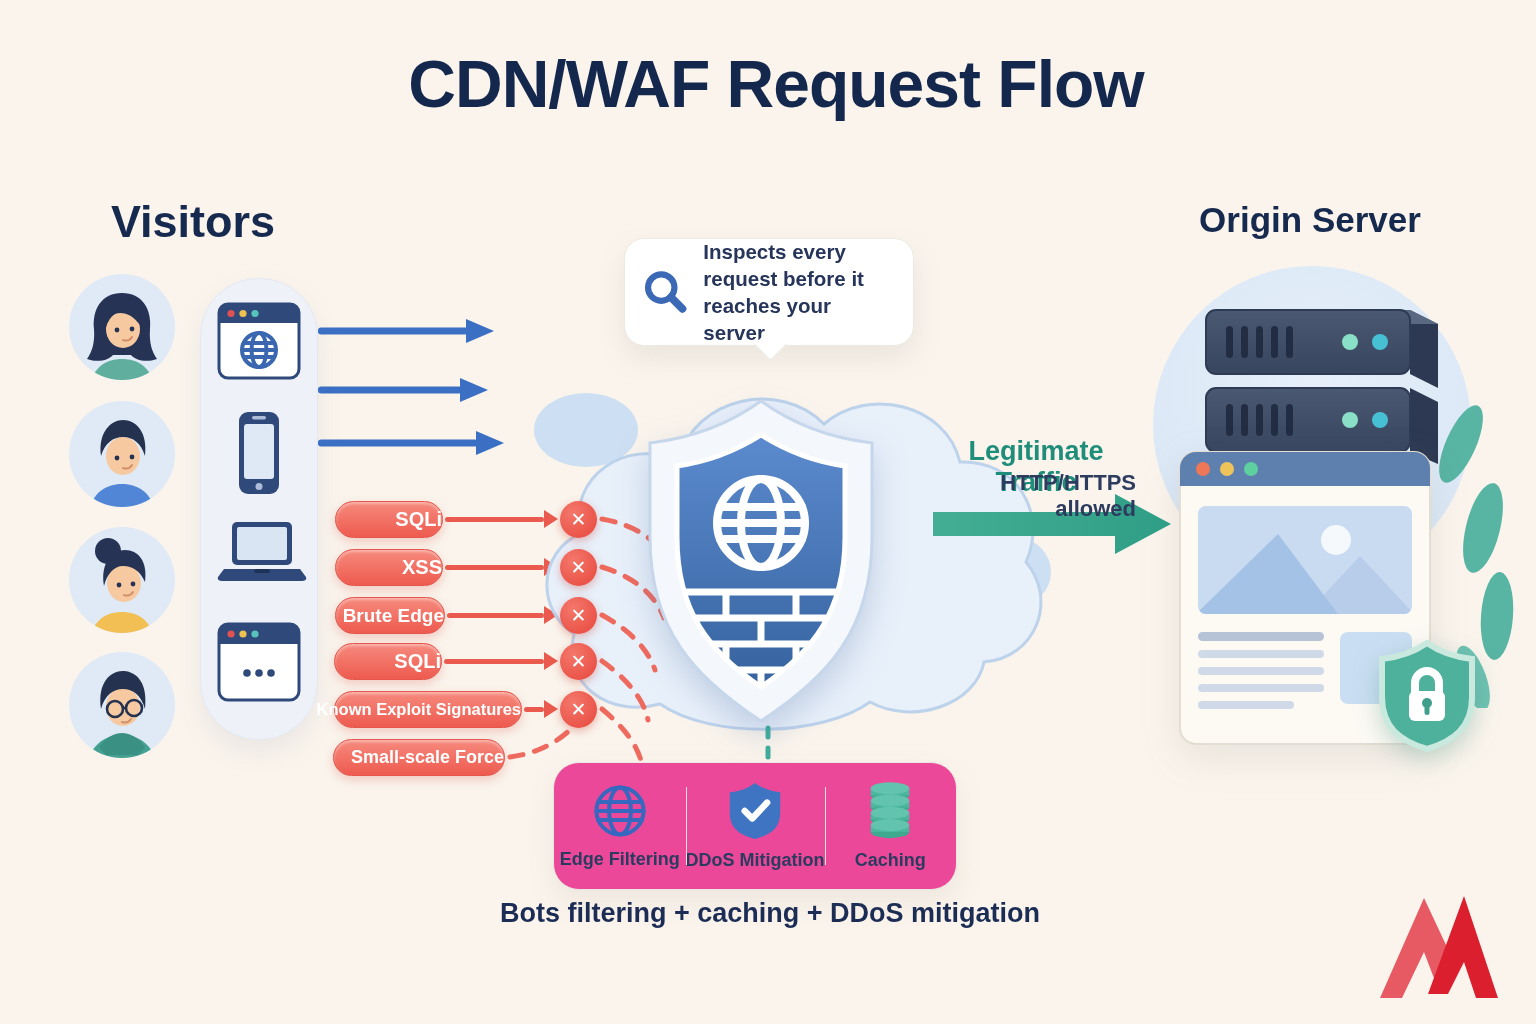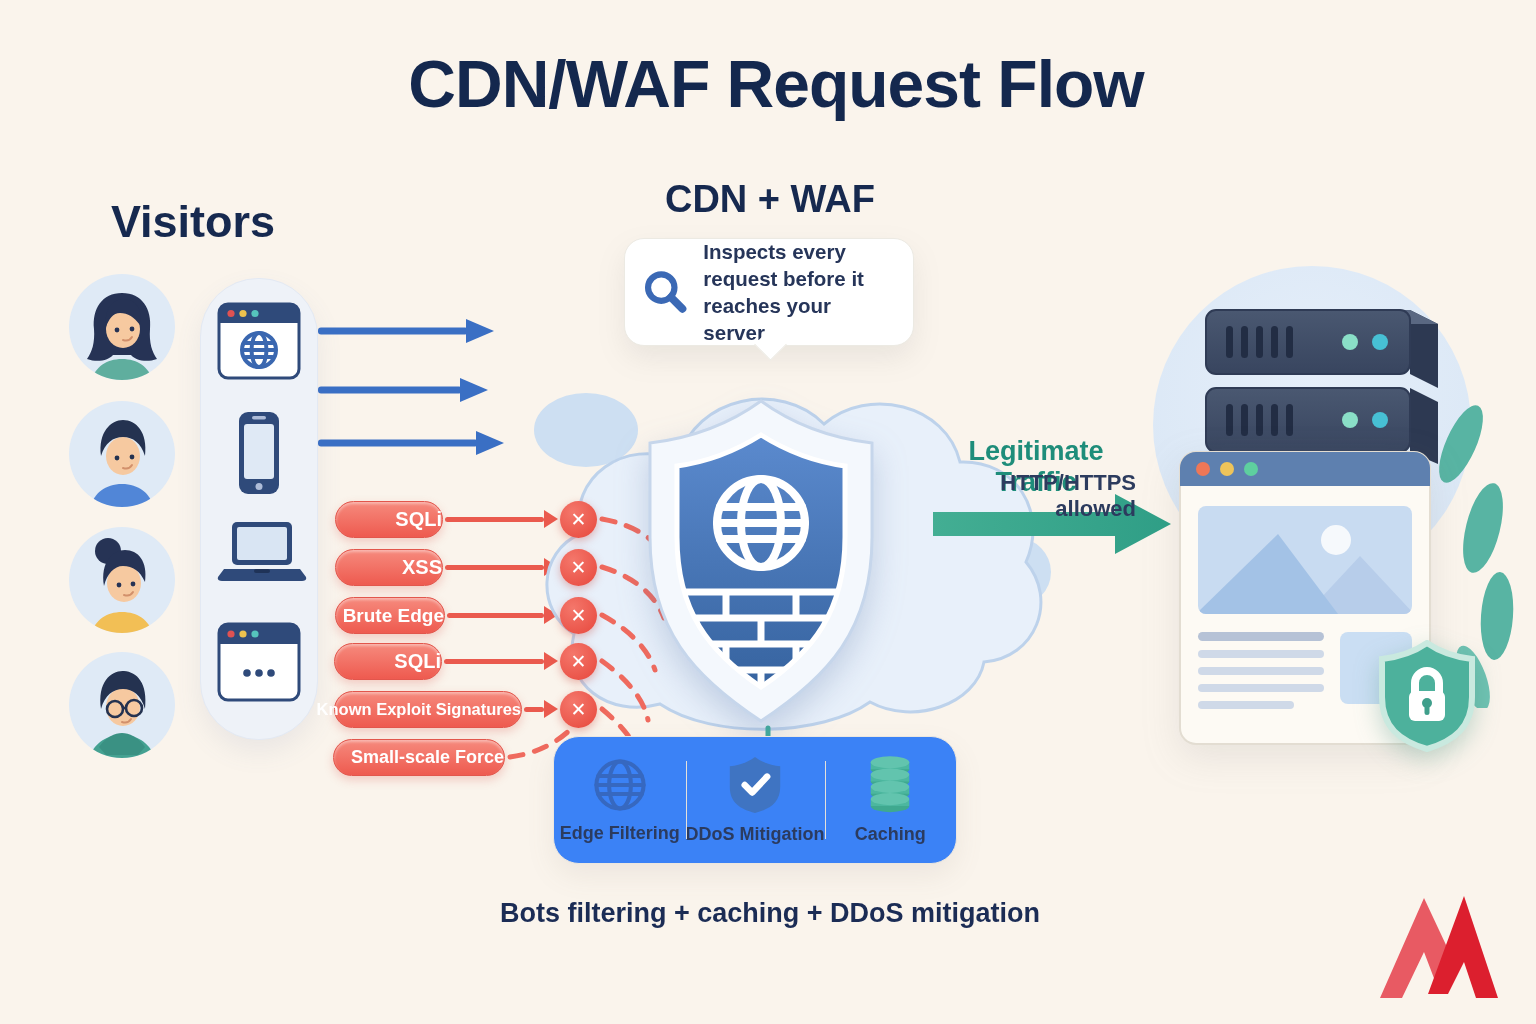--- a/index.html
+++ b/index.html
@@ -64,21 +64,21 @@
 
   .lt-label { left:936px; top:436px; width:200px; text-align:center; font-size:27px; font-weight:800; color:#1e8d7a; z-index:7;}
   .lt-sub   { left:936px; top:470px; width:200px; text-align:right; font-size:22px; font-weight:600; color:#2c3b5e; z-index:7;}
 
   .origin-circle {
     left:1153px; top:266px; width:318px; height:318px; border-radius:50%;
     background:radial-gradient(circle at 50% 38%, #e6effa, #d7e5f4);
   }
 
   .feature-card {
-    left:553px; top:736px; width:404px; height:128px; background:#3b82f6;
+    left:553px; top:762px; width:404px; height:128px; background:#ec4899;
     border:1px solid #ece7df; border-radius:26px; z-index:7;
     box-shadow:0 12px 28px rgba(130,120,110,.10);
     display:flex;
   }
   .feature { flex:1; display:flex; flex-direction:column; align-items:center; justify-content:center; gap:9px; position:relative; }
   .feature + .feature::before {
     content:""; position:absolute; left:0; top:24px; bottom:24px; width:1px; background:#e5e1da;
   }
   .feature-label { font-size:18px; font-weight:600; color:#2b3b5f; white-space:nowrap; }
 
@@ -86,21 +86,21 @@
 
   .z1{z-index:1}.z2{z-index:2}.z3{z-index:3}.z4{z-index:4}.z5{z-index:5}
 </style>
 </head>
 <body>
 
 <div class="stage">
 
   <div class="abs title">CDN/WAF Request Flow</div>
   <div class="abs heading h-visitors">Visitors</div>
-  <div class="abs heading h-cdn">CDN + WAF</div>
+  <div class="abs heading h-origin">Origin Server</div>
 
   <svg class="abs avatar" style="top:273px" viewBox="0 0 108 108">
     <defs>
         <clipPath id="ac1">
           <circle cx="54" cy="54" r="53"></circle>
         </clipPath>
       </defs>
     <circle cx="54" cy="54" r="53" fill="#dfeaf6"></circle>
     <g clip-path="url(#ac1)">
       <path d="M54 20 C34 20 24 36 26 56 C27 70 24 79 19 86 C30 90 41 87 45 82 L63 82 C67 87 78 90 89 86 C84 79 81 70 82 56 C84 36 74 20 54 20 Z" fill="#263355"></path>

